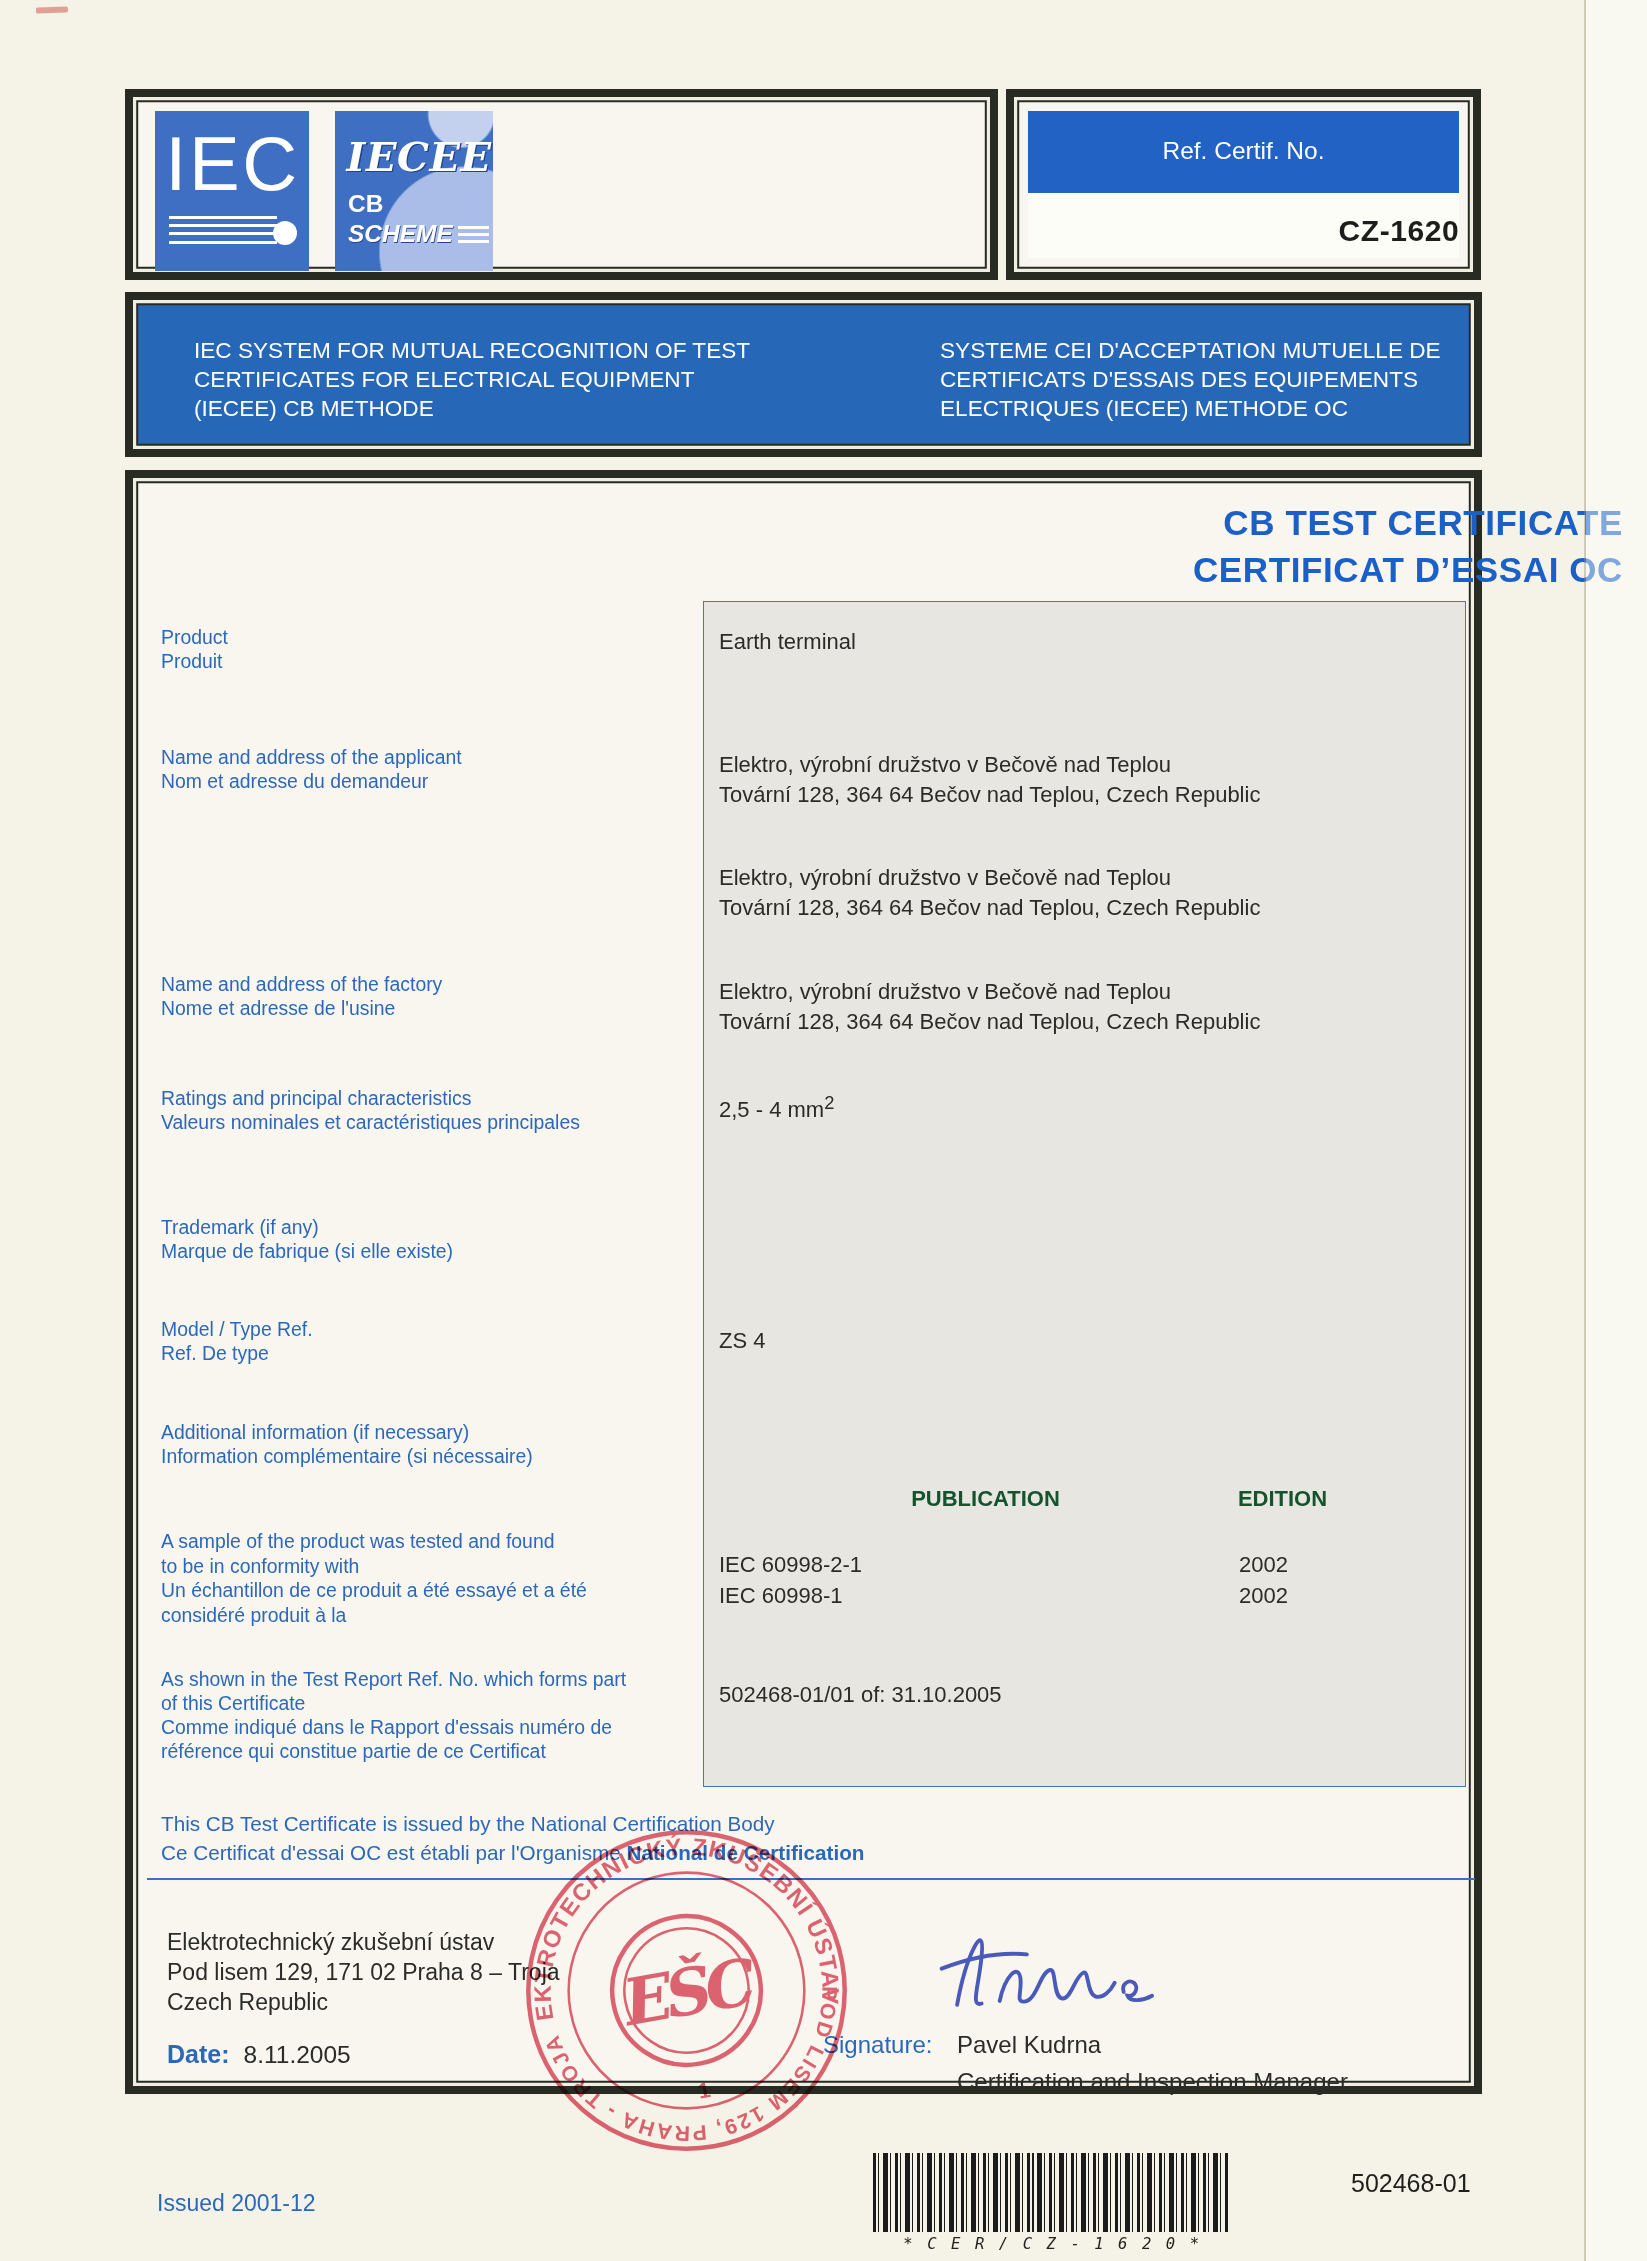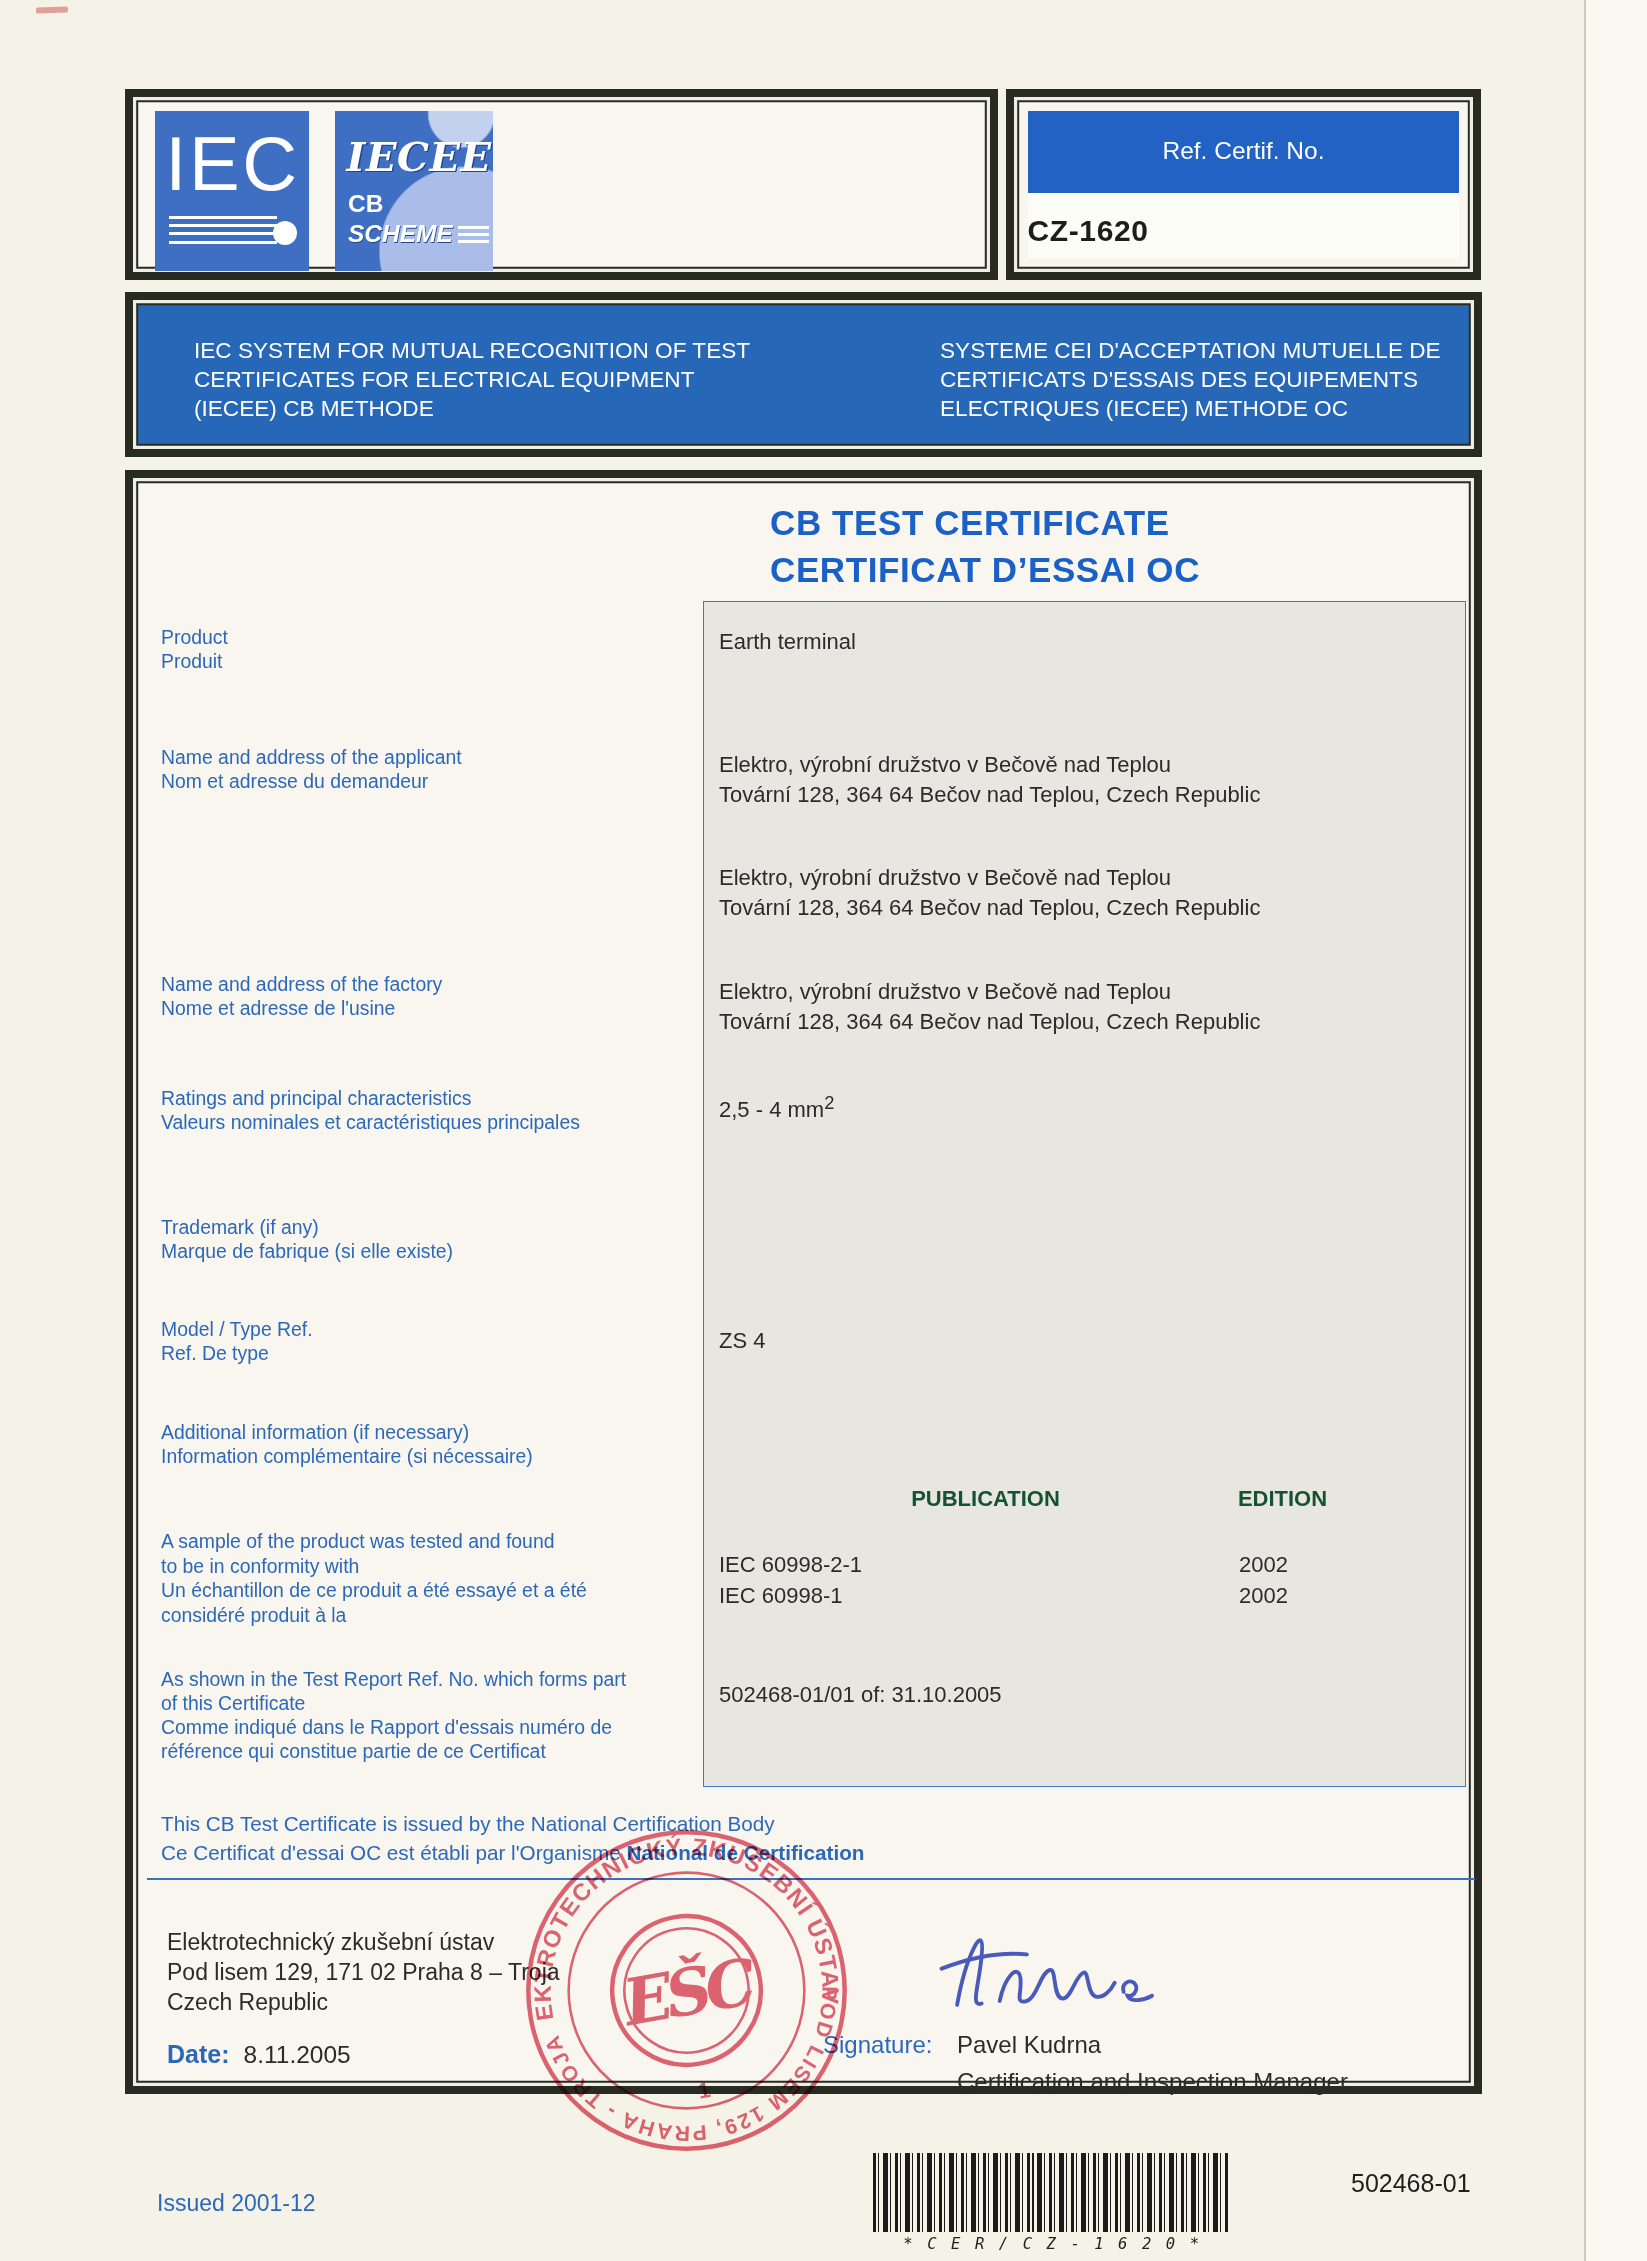--- a/index.html
+++ b/index.html
@@ -36,27 +36,27 @@
   .iecee-word{position:absolute;left:11.6px;top:22px;color:#fff;font-family:"DejaVu Serif","Liberation Serif",serif;
     font-style:italic;font-weight:bold;font-size:40px;letter-spacing:0.6px;text-shadow:1.3px 1.3px 0 #24448a;}
   .cb-word{position:absolute;left:13px;top:79px;color:#fff;font-weight:bold;font-size:24.5px;}
   .scheme-word{position:absolute;left:13px;top:109px;color:#fff;font-weight:bold;font-style:italic;font-size:24.5px;text-shadow:0.6px 0.6px 0 #24448a;}
   .mini-stripes{position:absolute;right:3.9px;top:115px;width:31px;}
   .mini-stripes div{height:3.2px;background:#fff;margin-bottom:3.9px;}
 
   .ref-bar{position:absolute;left:13.6px;right:13.6px;top:13.6px;height:83px;background:#2162c4;
     color:#fff;font-size:24.5px;text-align:center;line-height:80px;}
   .ref-num{position:absolute;left:13.6px;right:13.6px;top:96px;bottom:13.6px;background:#fdfdf8;
-    color:#1d1d1b;font-size:30px;font-weight:bold;text-align:left;line-height:76px;letter-spacing:0.6px;}
+    color:#1d1d1b;font-size:30px;font-weight:bold;text-align:right;line-height:76px;letter-spacing:0.6px;}
 
   .band-col{position:absolute;top:36px;color:#fff;font-size:22.6px;line-height:29px;font-weight:400;}
   .band-en{left:61px;width:678px;}
   .band-fr{left:807px;width:530px;}
 
-  .title{position:absolute;left:637px;top:20.7px;width:853px;text-align:left;
+  .title{position:absolute;left:637px;top:20.7px;width:853px;text-align:right;
     color:#1a60c6;font-weight:bold;font-size:35px;line-height:47px;letter-spacing:0.6px;}
 
   .panel{position:absolute;left:570px;top:123px;width:763px;height:1186px;
     background:#e8e6e1;border:1.9px solid #4077c8;box-sizing:border-box;}
 
   .lbl{position:absolute;left:28px;color:#2c68ba;font-size:19.4px;line-height:24px;}
   .val{position:absolute;left:586px;color:#2b2b29;font-size:22px;line-height:30px;}
   .pubhdr{position:absolute;color:#14532d;font-weight:bold;font-size:22px;text-align:center;}
   .pubitem{position:absolute;color:#2b2b29;font-size:22px;line-height:31px;}
 

